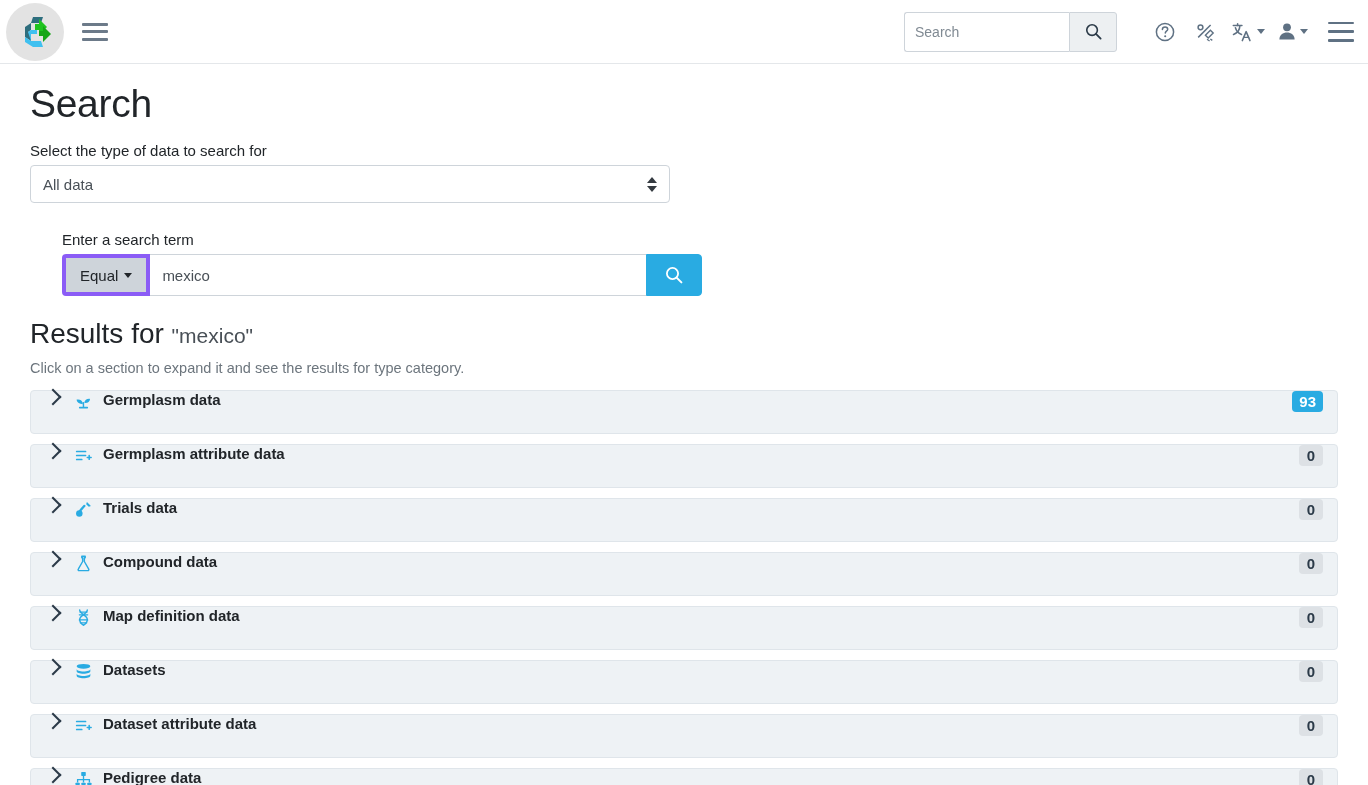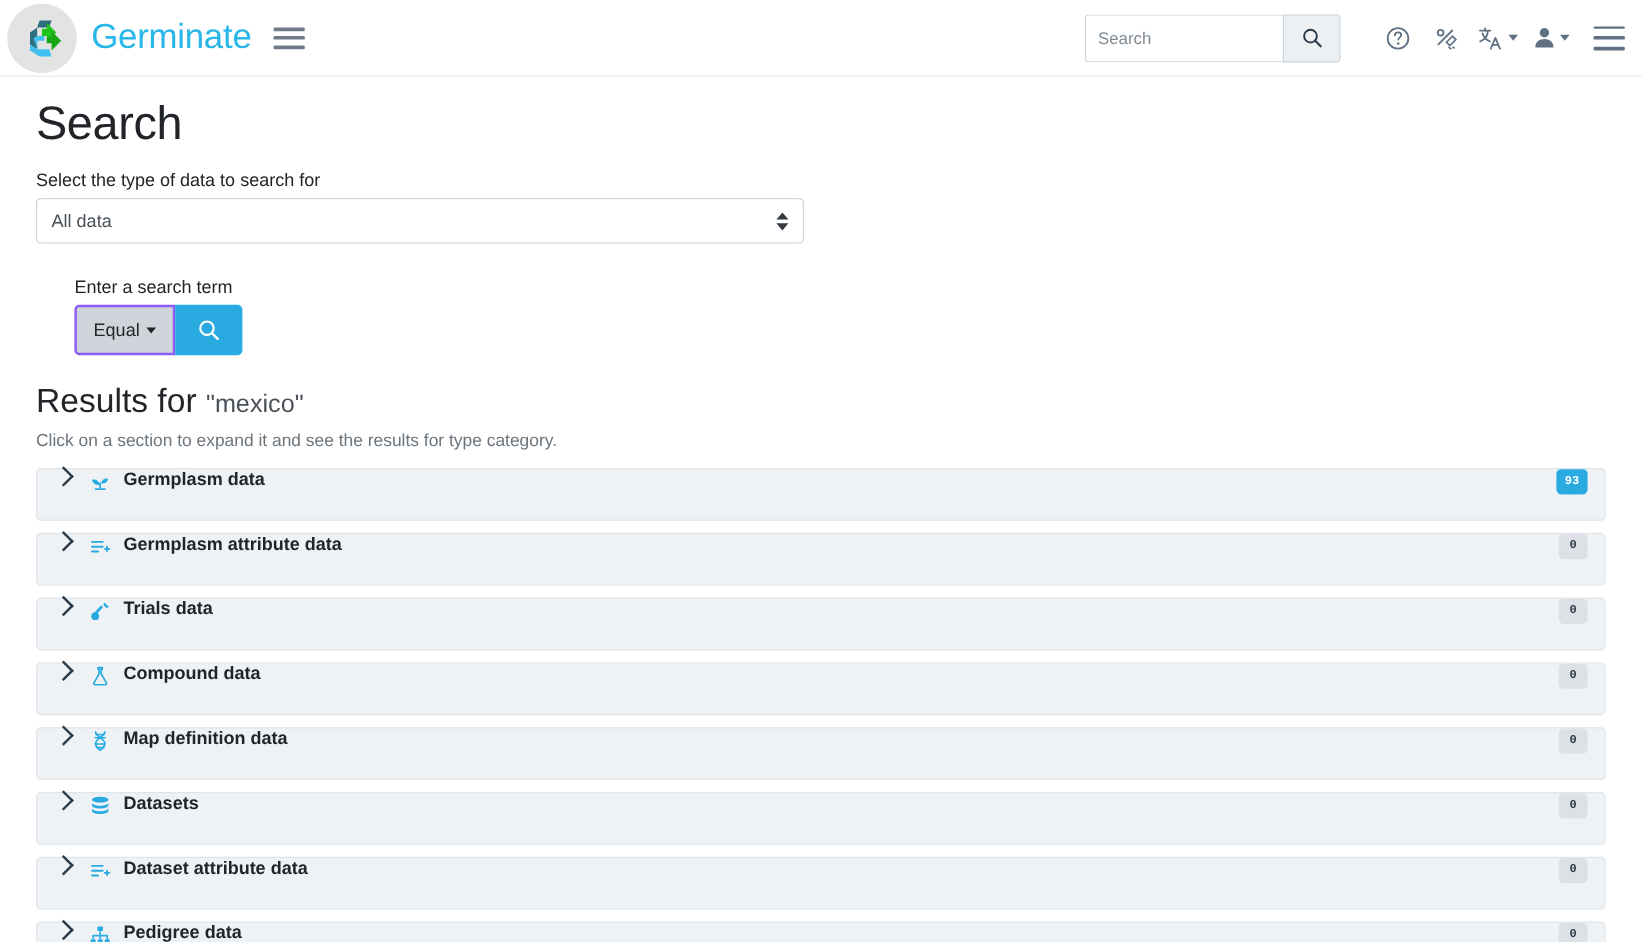--- a/index.html
+++ b/index.html
@@ -172,21 +172,21 @@
     border-top: 6px solid #343a40;
   }
 
   .input-group {
     display: flex;
     height: 42px;
     width: 100%;
   }
   .ig-prefix {
     background: #ced4da;
-    border: 2px solid #8b5cf6;
+    border: 4px solid #8b5cf6;
     border-radius: 4px 0 0 4px;
     display: flex; align-items: center; gap: 6px;
     padding: 0 14px;
     font-size: 15px;
     color: #212529;
     cursor: pointer;
     white-space: nowrap;
   }
   .ig-prefix .caret-down { border-top-color: #212529; }
   .ig-input {
@@ -257,43 +257,42 @@
     font-size: 15px;
     font-weight: bold;
     color: #212529;
   }
   .badge {
     margin-left: auto;
     min-width: 24px;
     height: 21px;
     padding: 0 7px;
     border-radius: 4px;
-    font-size: 10px;
+    font-size: 15px;
     font-weight: bold;
-    display: flex; align-items: center; justify-content: center; font-family: Liberation Mono, monospace;
+    display: flex; align-items: center; justify-content: center;
   }
   .badge-primary { background: #29abe2; color: #ffffff; }
   .badge-zero { background: #dde1e5; color: #2b3a48; }
 </style>
 </head>
 <body>
 
 <div class="navbar">
   <div class="brand">
     <div class="logo-circle">
       <svg width="44" height="44" viewBox="0 0 44 44" aria-hidden="true">
         <path d="M20 7 L30 7 L28 13 L18 13 Z" fill="#2e6e7e"></path>
         <path d="M18 13 L12 17 L12 27 L18 31 L18 24 L15 22 L18 20 Z" fill="#2e6e7e"></path>
         <path d="M18 31 L18 24 L24 24 L24 20 L18 20 L15 22 Z" fill="#3fc0f0"></path>
         <path d="M12 27 L18 31 L28 31 L30 37 L20 37 L12 32 Z" fill="#3fc0f0"></path>
         <path d="M26 9 L34 17 L26 25 L26 20 L22 20 L22 14 L26 14 Z" fill="#1fc41f"></path>
         <path d="M30 16 L38 24 L30 32 L30 26 L26 26 L26 21 L30 21 Z" fill="#16a616"></path>
       </svg>
     </div>
-    <div class="brand-name">Germinate</div>
   </div>
 
   <div class="nav-toggle">
     <span></span>
       <span></span>
       <span></span>
   </div>
 
   <div class="nav-right">
     <div class="search-group">
@@ -368,20 +367,21 @@
       </div>
     </div>
 
     <div class="form-col-right">
       <label class="form-label">Enter a search term</label>
       <div class="input-group">
         <div class="ig-prefix">
           <span>Equal</span>
           <span class="caret-down"></span>
         </div>
+        <input class="ig-input" type="text" value="mexico" style="">
         <div class="ig-btn">
           <svg width="20" height="20" viewBox="0 0 20 20" aria-hidden="true">
             <circle cx="8.5" cy="8.5" r="5.6" fill="none" stroke="#ffffff" stroke-width="1.8"></circle>
             <line x1="12.6" y1="12.6" x2="17.4" y2="17.4" stroke="#ffffff" stroke-width="2" stroke-linecap="round"></line>
           </svg>
         </div>
       </div>
     </div>
   </div>
 

